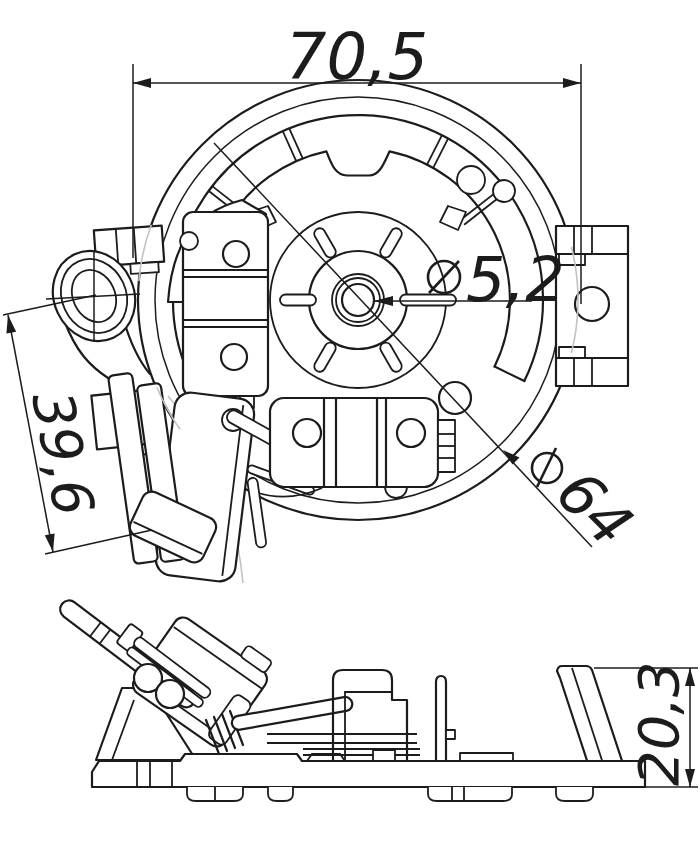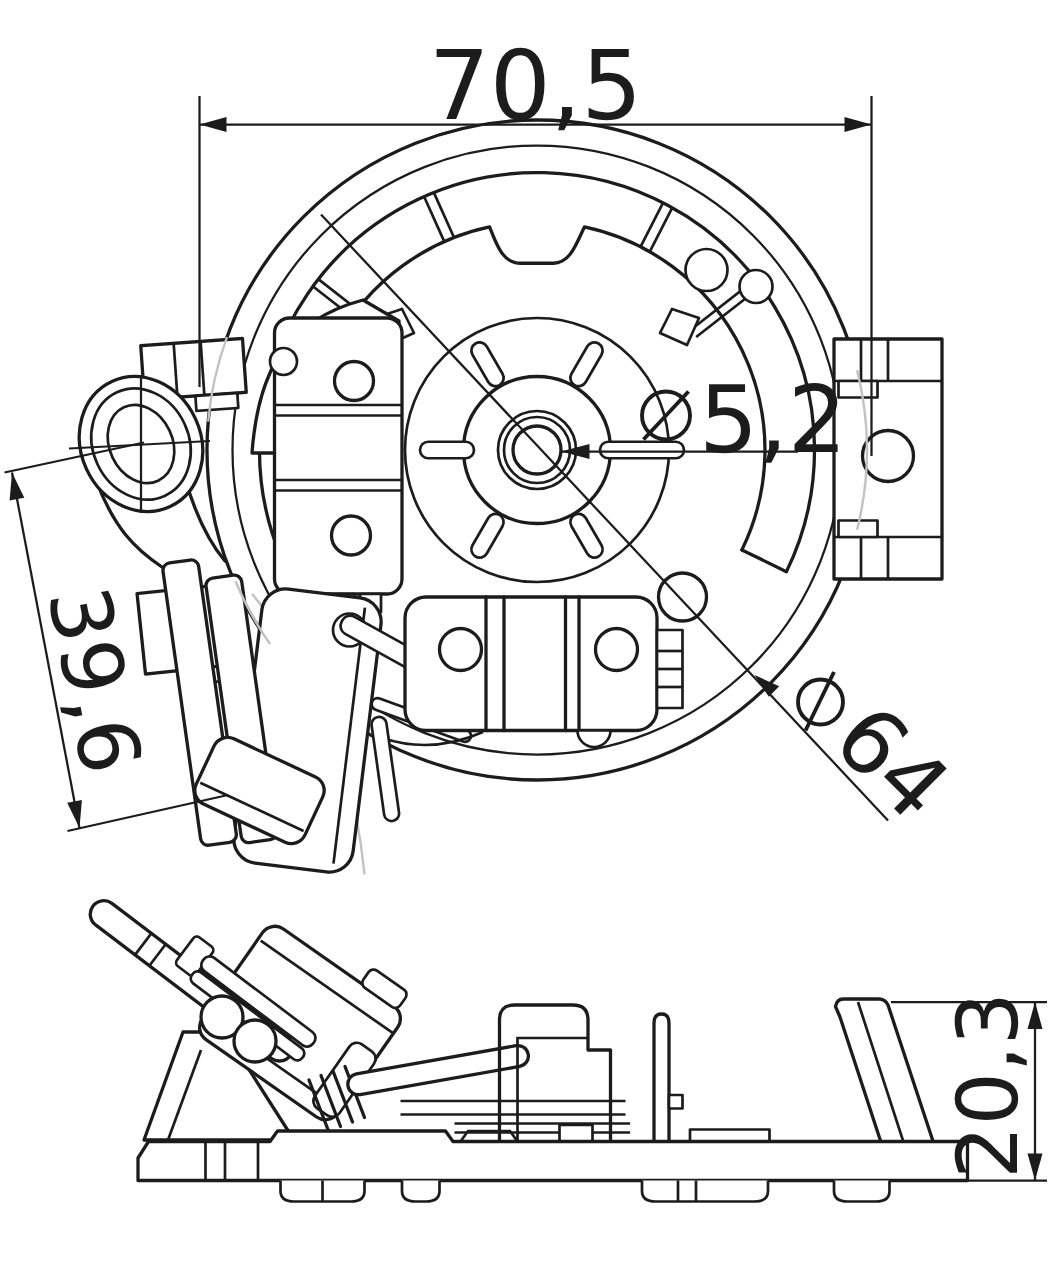--- a/index.html
+++ b/index.html
@@ -1,17 +1,17 @@
 <!DOCTYPE html>
 <html><head>
 <meta charset="utf-8">
 <style>
   html,body{margin:0;padding:0;background:#ffffff;}
   .stage{width:700px;height:844px;position:relative;background:#fff;overflow:hidden;
-         font-family:"DejaVu Sans","Liberation Sans",sans-serif;}
+         font-family:"DejaVu Sans","Liberation Sans",sans-serif;font-style:italic;}
   svg{display:block}
   text.dim{font-family:"DejaVu Sans","Liberation Sans",sans-serif;fill:#1c1c1c;}
   .ln{stroke:#1c1c1c;fill:none;stroke-width:2.2;stroke-linecap:round;stroke-linejoin:round;}
   .ln-thin{stroke:#1c1c1c;fill:none;stroke-width:1.5;}
   .ln-med{stroke:#1c1c1c;fill:none;stroke-width:1.8;}
   .wfill{fill:#ffffff;stroke:#1c1c1c;stroke-width:2.2;stroke-linejoin:round;}
   .wfill-m{fill:#ffffff;stroke:#1c1c1c;stroke-width:1.8;stroke-linejoin:round;}
   .hidden-ln{stroke:#c2c2c2;fill:none;stroke-width:1.6;}
   .dimln{stroke:#1c1c1c;fill:none;stroke-width:1.5;}
   .arrow{fill:#1c1c1c;stroke:none;}

